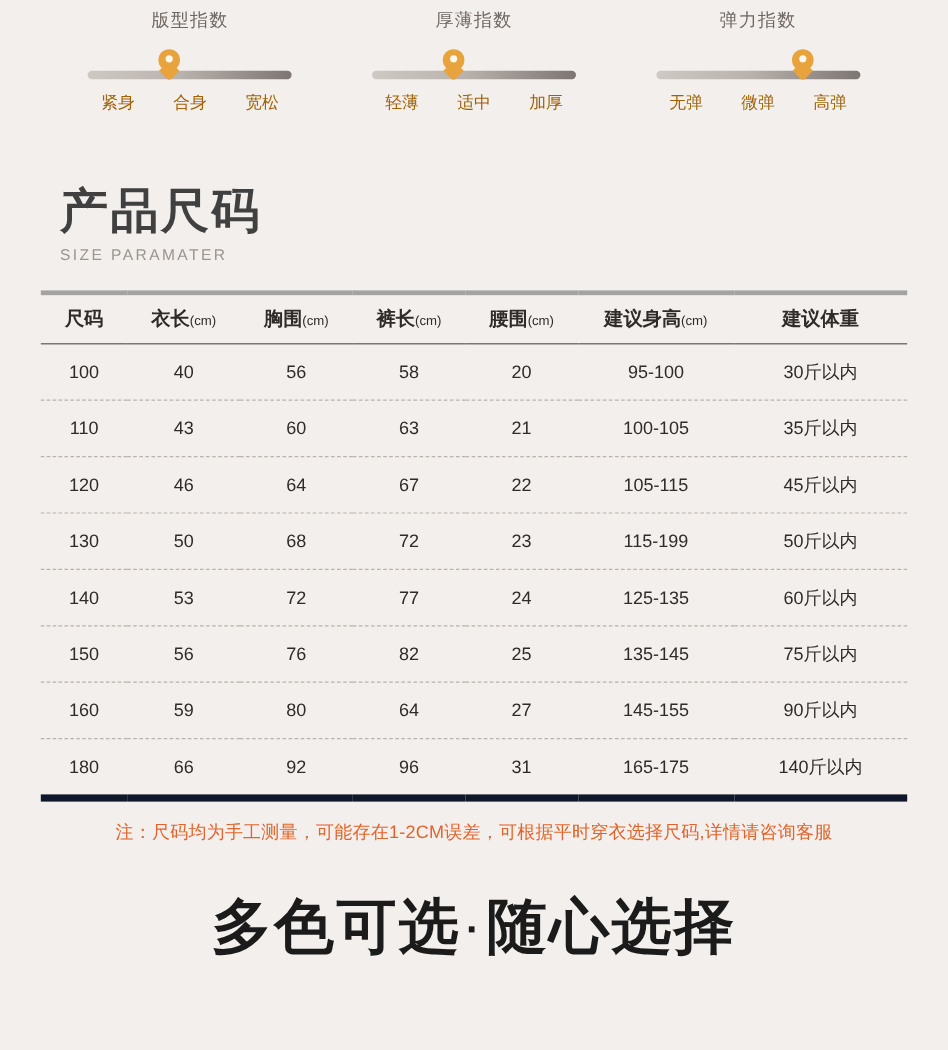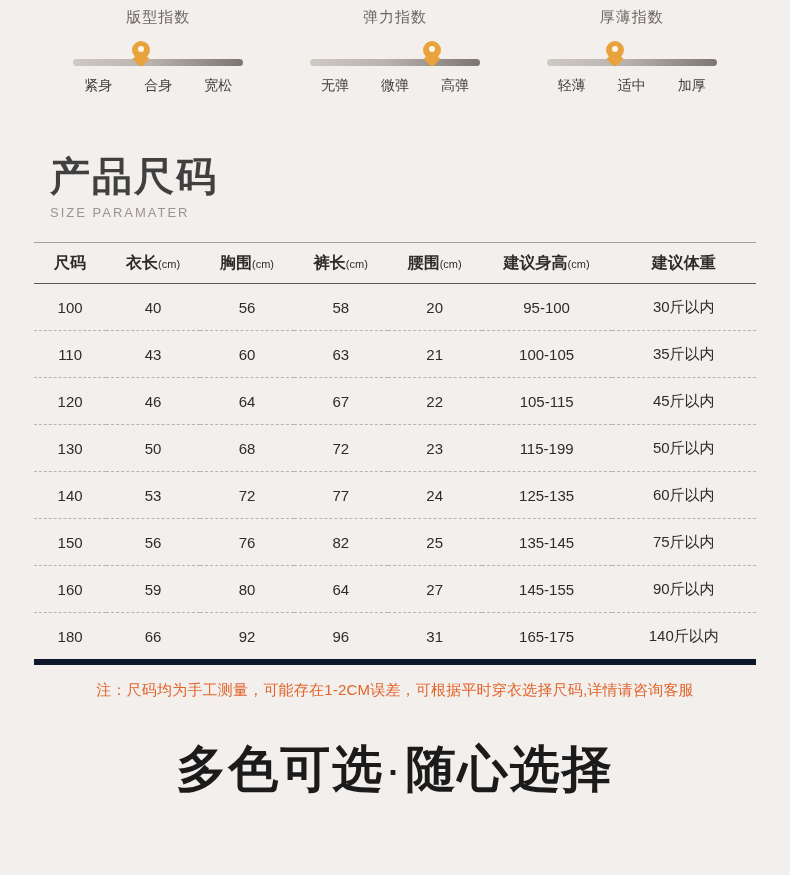--- a/index.html
+++ b/index.html
@@ -84,21 +84,21 @@
     border-radius: 50%;
     background: #fdf6ea;
     z-index: 2;
   }
   .ind-labels {
     display: flex;
     justify-content: space-between;
     width: 180px;
     margin-top: 6px;
     font-size: 14px;
-    color: #404040;
+    color: #a16207;
   }
   .ind-labels span { width: 60px; text-align: center; }
 
   
   .size-section {
     margin-top: 60px;
     padding: 0 50px;
   }
   .size-title {
     font-size: 40px;
@@ -129,21 +129,21 @@
     text-align: center;
     padding: 0;
     height: 46px;
     font-weight: normal;
     border-bottom: 1px dashed #b9b2ad;
   }
   table.size-table thead th {
     font-size: 16px;
     font-weight: bold;
     border-bottom: 1px solid #5d5955;
-    border-top: 1px solid #a3a3a3;
+    border-top: 4px solid #a3a3a3;
     height: 40px;
   }
   table.size-table tbody tr:last-child td {
     border-bottom: 6px solid #0f172a;
   }
   .unit {
     font-size: 11px;
     font-weight: normal;
   }
   .col-0 { width: 10%; }
@@ -190,51 +190,51 @@
       </div>
     </div>
     <div class="ind-labels">
       <span>紧身</span>
       <span>合身</span>
       <span>宽松</span>
     </div>
   </div>
 
   <div class="indicator">
+    <div class="ind-title">厚薄指数</div>
+    <div class="ind-track-wrap">
+      <div class="ind-track"></div>
+      <div class="ind-pin" style="left:40%;">
+        <div class="pin-body"></div>
+        <div class="pin-dot"></div>
+      </div>
+    </div>
+    <div class="ind-labels">
+      <span>轻薄</span>
+      <span>适中</span>
+      <span>加厚</span>
+    </div>
+  </div>
+
+  <div class="indicator">
     <div class="ind-title">弹力指数</div>
     <div class="ind-track-wrap">
       <div class="ind-track"></div>
       <div class="ind-pin" style="left:72%;">
         <div class="pin-body"></div>
         <div class="pin-dot"></div>
       </div>
     </div>
     <div class="ind-labels">
       <span>无弹</span>
       <span>微弹</span>
       <span>高弹</span>
     </div>
   </div>
 
-  <div class="indicator">
-    <div class="ind-title">厚薄指数</div>
-    <div class="ind-track-wrap">
-      <div class="ind-track"></div>
-      <div class="ind-pin" style="left:40%;">
-        <div class="pin-body"></div>
-        <div class="pin-dot"></div>
-      </div>
-    </div>
-    <div class="ind-labels">
-      <span>轻薄</span>
-      <span>适中</span>
-      <span>加厚</span>
-    </div>
-  </div>
-
 </div>
 
 <div class="size-section">
   <div class="size-title">产品尺码</div>
   <div class="size-sub">SIZE PARAMATER</div>
 </div>
 
 <div class="size-table-wrap">
   <table class="size-table">
     <thead>

